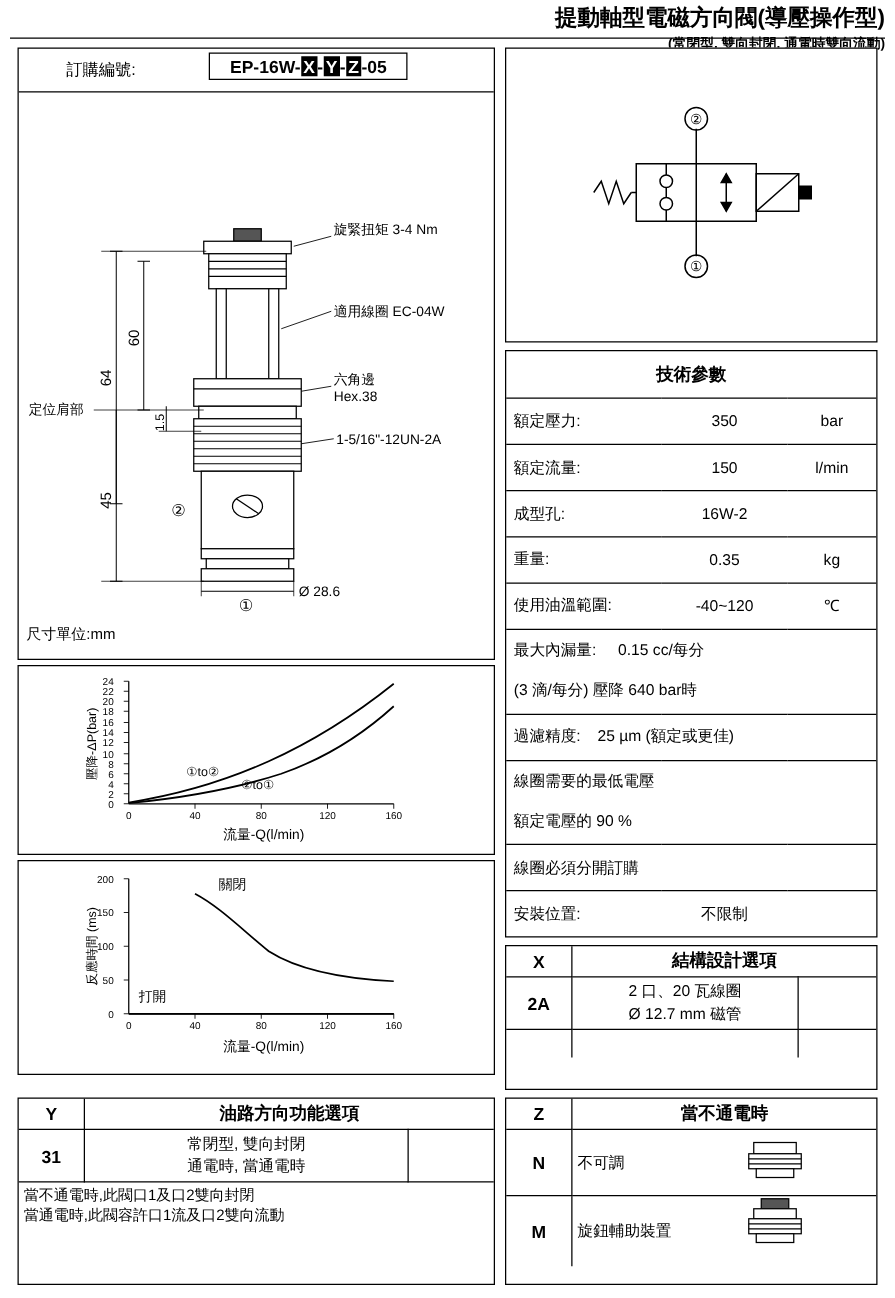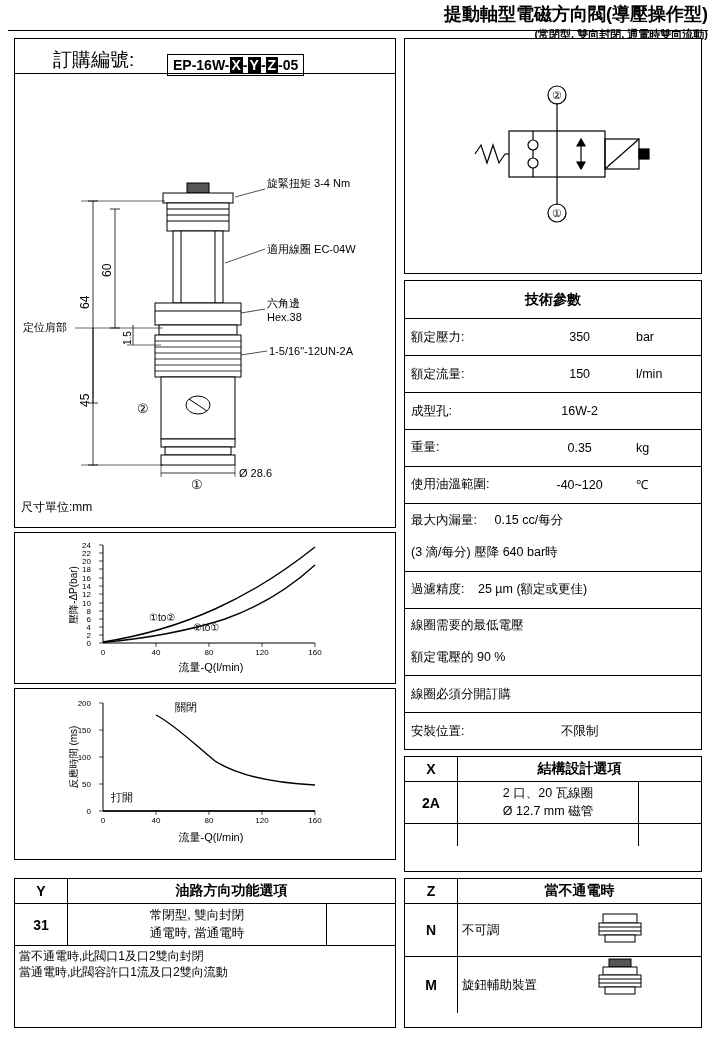--- a/index.html
+++ b/index.html
@@ -35,21 +35,21 @@
   #z-panel{left:404px;top:878px;width:298px;height:150px;}
 
   .lbl{position:absolute;font-size:11px;}
 
   
   table.spec{border-collapse:collapse;width:100%;height:100%;font-size:12.5px;}
   table.spec td{border-bottom:1px solid #000;padding:3px 6px;vertical-align:middle;}
   table.spec tr:last-child td{border-bottom:none;}
   .spec-head{text-align:center;font-weight:bold;font-size:14px;}
   .cen{text-align:center;}
-  .rgt{text-align:left;}
+  .rgt{text-align:center;}
 
   
   table.opt{border-collapse:collapse;width:100%;font-size:12.5px;}
   table.opt td{border:1px solid #000;padding:3px 4px;}
   .opt-key{width:44px;text-align:center;font-weight:bold;font-size:14px;}
   .opt-title{text-align:center;font-weight:bold;font-size:14px;}
 
   .note{font-size:12px;line-height:1.35;padding:2px 4px;}
 
   svg{display:block;}
@@ -61,22 +61,22 @@
 
   <div class="hdr">
     <div class="hdr-title">提動軸型電磁方向閥(導壓操作型)</div>
     <div class="hdr-sub">(常閉型, 雙向封閉, 通電時雙向流動)</div>
   </div>
   <div class="hdr-rule"></div>
 
   <div class="box" id="drawing-panel">
 
     <div style="position:absolute;left:0;top:0;width:380px;height:34px;border-bottom:1px solid #000;">
-      <span class="lbl" style="left:38px;top:8px;font-size:19px;">訂購編號:</span>
-      <span style="position:absolute;left:152px;top:15px;border:1px solid #000;padding:2px 5px;font-size:14px;font-weight:bold;">
+      <span class="lbl" style="left:38px;top:8px;font-size:13px;">訂購編號:</span>
+      <span style="position:absolute;left:152px;top:3px;border:1px solid #000;padding:2px 16px;font-size:14px;font-weight:bold;">
         <span>EP-16W-</span><span class="hl">X</span><span>-</span><span class="hl">Y</span><span>-</span><span class="hl">Z</span><span>-05</span>
       </span>
     </div>
 
     <svg width="380" height="450" viewBox="0 0 380 450" style="position:absolute;left:0;top:34px;">
       <g stroke="#000" fill="none" stroke-width="1">
 
         <rect x="172" y="110" width="22" height="10" fill="#555" stroke="#000"></rect>
 
         <rect x="148" y="120" width="70" height="10" fill="#fff"></rect>

